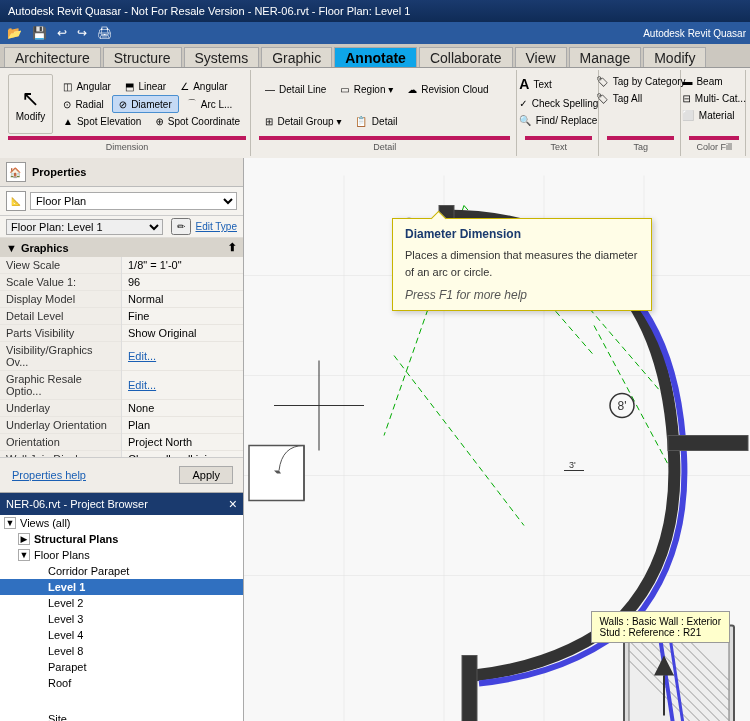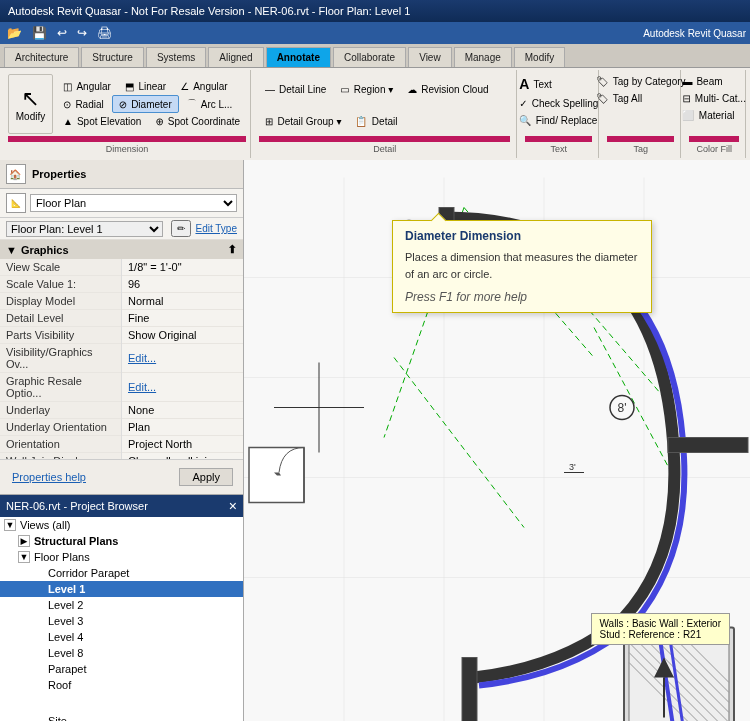--- a/index.html
+++ b/index.html
@@ -20,21 +20,21 @@
       display: flex;
       background: #ccc8c0;
       height: 24px;
       align-items: flex-end;
       padding-left: 4px;
       border-bottom: 1px solid #999;
     }
 
     .ribbon-tab {
       padding: 3px 10px;
-      font-size: 10px;
+      font-size: 14px;
       cursor: pointer;
       background: #ddd9d0;
       border: 1px solid #aaa;
       border-bottom: none;
       margin-right: 2px;
       height: 20px;
       line-height: 14px;
       color: #222;
     }
 
@@ -61,21 +61,21 @@
       border-right: 1px solid #c0bdb5;
       padding: 4px 6px;
       min-width: 60px;
     }
 
     .ribbon-group-label {
       font-size: 9px;
       color: #555;
       margin-top: auto;
       padding-top: 2px;
-      border-top: 6px solid #be185d;
+      border-top: 4px solid #be185d;
       width: 100%;
       text-align: center;
     }
 
     .ribbon-btn {
       display: flex;
       flex-direction: column;
       align-items: center;
       padding: 2px 4px;
       cursor: pointer;
@@ -432,21 +432,21 @@
   <span class="qa-btn">↪</span>
   <span class="qa-btn">🖨</span>
   <span style="flex:1"></span>
   <span style="color:#fff;font-size:10px;">Autodesk Revit Quasar</span>
 </div>
 
 <div class="ribbon-tabs">
   <div class="ribbon-tab">Architecture</div>
   <div class="ribbon-tab">Structure</div>
   <div class="ribbon-tab">Systems</div>
-  <div class="ribbon-tab">Aligned</div>
+  <div class="ribbon-tab">Graphic</div>
   <div class="ribbon-tab active">Annotate</div>
   <div class="ribbon-tab">Collaborate</div>
   <div class="ribbon-tab">View</div>
   <div class="ribbon-tab">Manage</div>
   <div class="ribbon-tab">Modify</div>
 </div>
 
 <div class="ribbon-content">
 
   <div class="dim-group">

